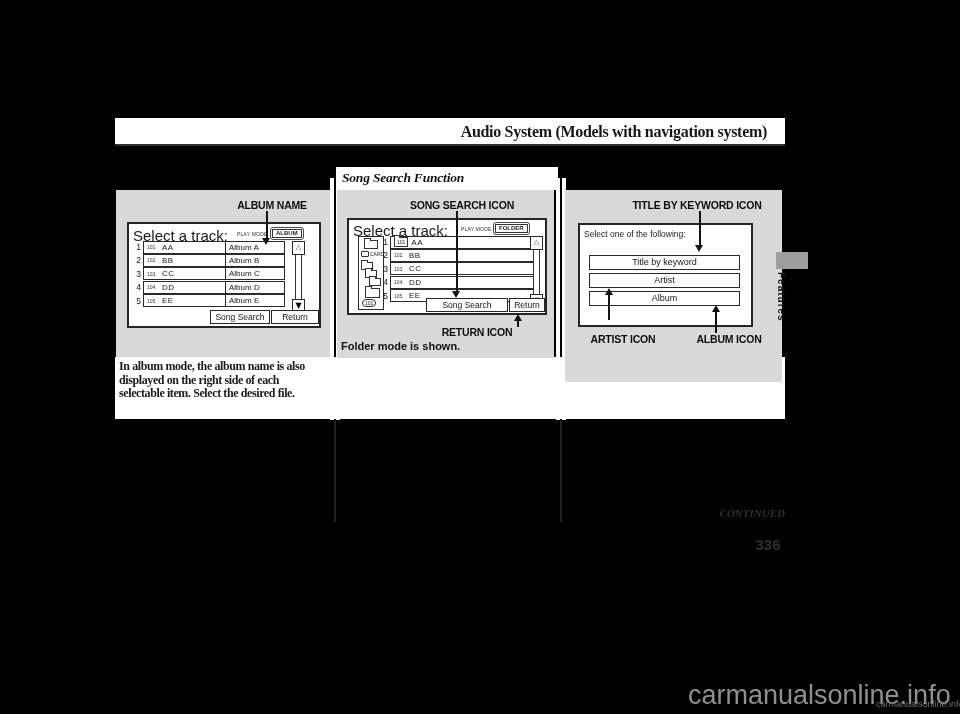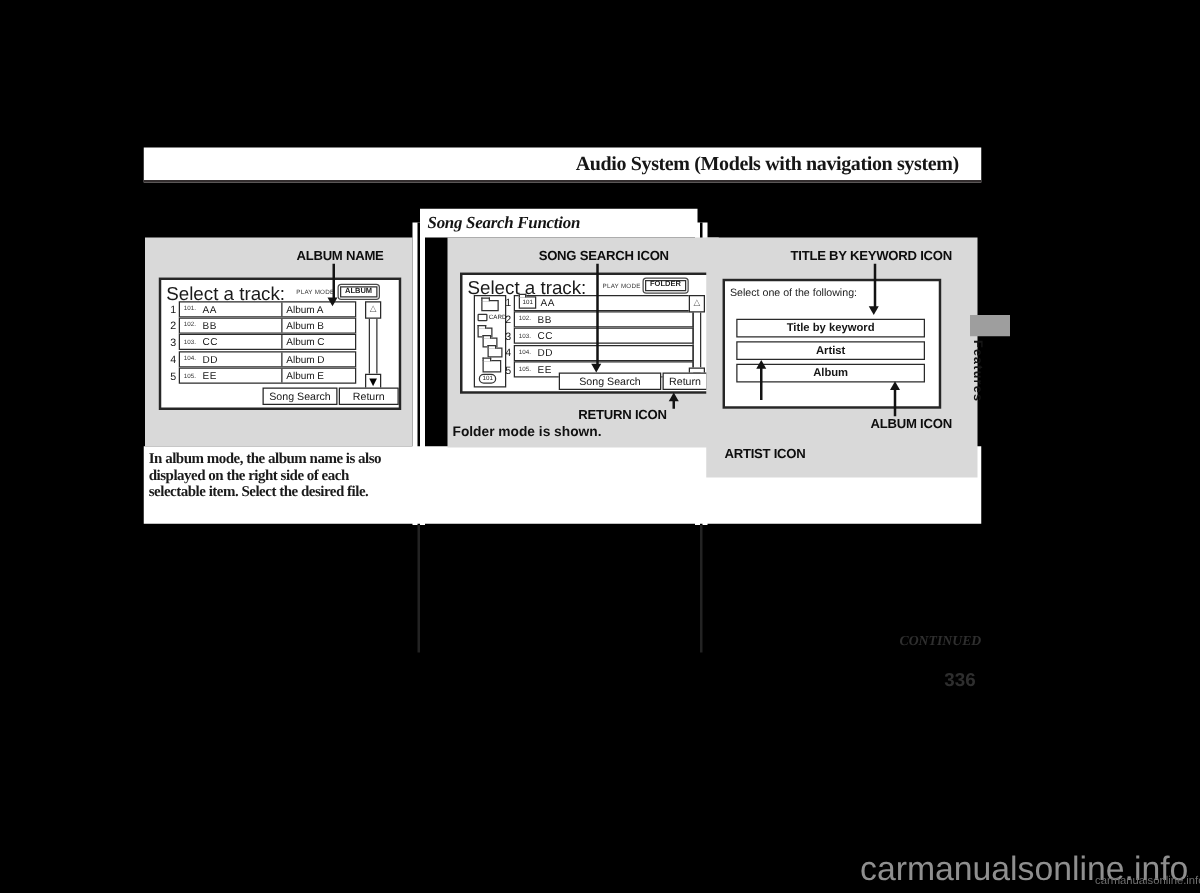--- a/index.html
+++ b/index.html
@@ -49,21 +49,21 @@
   .sb-box{height:12px;border:1px solid #2a2a2a;background:#fff;text-align:center;
           font-family:"DejaVu Sans",sans-serif;}
   .sb-up{font-size:7px;line-height:11px;color:#555;}
   .sb-dn{font-size:8px;line-height:11px;color:#000;}
   .sb-track{height:44px;margin:0 3px;border-left:1px solid #333;border-right:1px solid #333;}
 
   .scr-btn{position:absolute;border:1.5px solid #262626;background:#fff;
            display:flex;align-items:center;justify-content:center;
            font-size:8.5px;color:#161616;}
   .opt-btn{position:absolute;border:1px solid #2a2a2a;background:#fff;width:149px;
-           height:13px;line-height:13px;text-align:center;font-size:9px;color:#161616;font-weight:bold;}
+           height:13px;line-height:13px;text-align:center;font-size:9px;color:#161616;}
 
   
   .vline{position:absolute;width:2px;background:#131313;z-index:6;}
   .head-down{position:absolute;width:0;height:0;border-left:4px solid transparent;
              border-right:4px solid transparent;border-top:7px solid #131313;z-index:6;}
   .head-up{position:absolute;width:0;height:0;border-left:4px solid transparent;
            border-right:4px solid transparent;border-bottom:7px solid #131313;z-index:6;}
 
   
   .sidebar{position:absolute;border:1px solid #2a2a2a;background:#fff;}
@@ -176,21 +176,21 @@
         <div class="sb-box sb-up">△</div>
         <div class="sb-track"></div>
         <div class="sb-box sb-dn">▼</div>
       </div>
 
       <div class="scr-btn" style="left:81px;top:86px;width:58px;height:12px;">Song Search</div>
       <div class="scr-btn" style="left:142px;top:86px;width:46px;height:12px;">Return</div>
     </div>
   </div>
 
-  <div class="panel" style="left:358px;top:190px;width:217px;height:168px;">
+  <div class="panel" style="left:337px;top:190px;width:217px;height:168px;">
     <div class="callout" style="left:25px;top:9px;width:200px;">SONG SEARCH ICON</div>
     <div class="vline" style="left:119px;top:21px;height:82px;"></div>
     <div class="head-down" style="left:115px;top:101px;"></div>
 
     <div class="screen" style="left:10px;top:28px;width:196px;height:93px;">
       <div class="scr-title" style="left:4px;top:2px;">Select a track:</div>
       <div class="pm-label" style="left:112px;top:6px;">PLAY MODE</div>
       <div class="pm-badge" style="left:144px;top:2px;">
         <span class="pm-inner">FOLDER</span>
       </div>
@@ -267,21 +267,21 @@
 
     <div class="screen" style="left:13px;top:33px;width:171px;height:100px;">
       <div class="scr-title" style="left:4px;top:4px;font-size:8.5px;">Select one of the following:</div>
       <div class="opt-btn" style="left:9px;top:30px;">Title by keyword</div>
       <div class="opt-btn" style="left:9px;top:48px;">Artist</div>
       <div class="opt-btn" style="left:9px;top:66px;">Album</div>
     </div>
 
     <div class="head-up" style="left:40px;top:98px;"></div>
     <div class="vline" style="left:43px;top:104px;height:26px;"></div>
-    <div class="callout" style="left:2px;top:143px;width:90px;margin-top:24px;">ARTIST ICON</div>
+    <div class="callout" style="left:13px;top:143px;width:90px;">ARTIST ICON</div>
 
     <div class="head-up" style="left:147px;top:115px;"></div>
     <div class="vline" style="left:150px;top:121px;height:22px;"></div>
     <div class="callout" style="left:122px;top:143px;width:84px;">ALBUM ICON</div>
   </div>
 
   <div class="caption" style="left:119px;top:360px;width:204px;">In album mode, the album name is also displayed on the right side of each selectable item. Select the desired file.</div>
 
   <div class="abs sidetab"></div>
   <div class="abs sidetabtext">Features</div>

